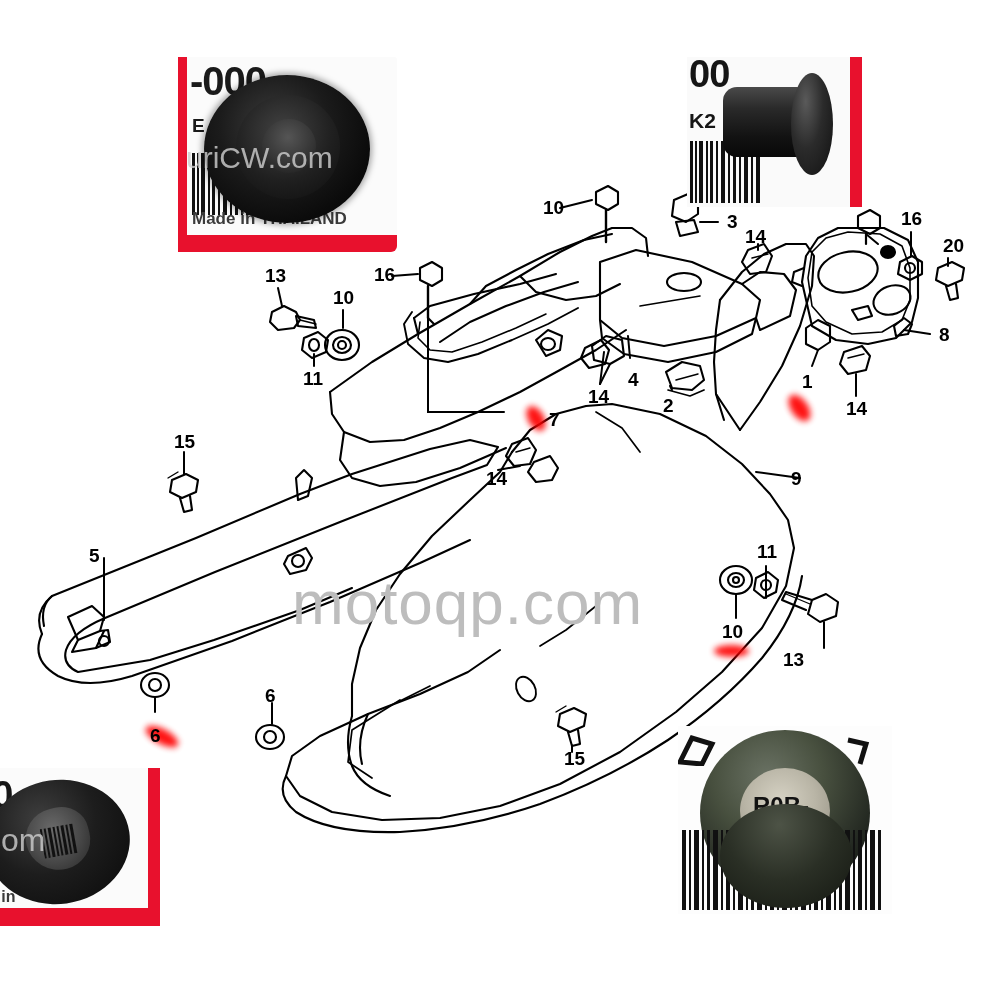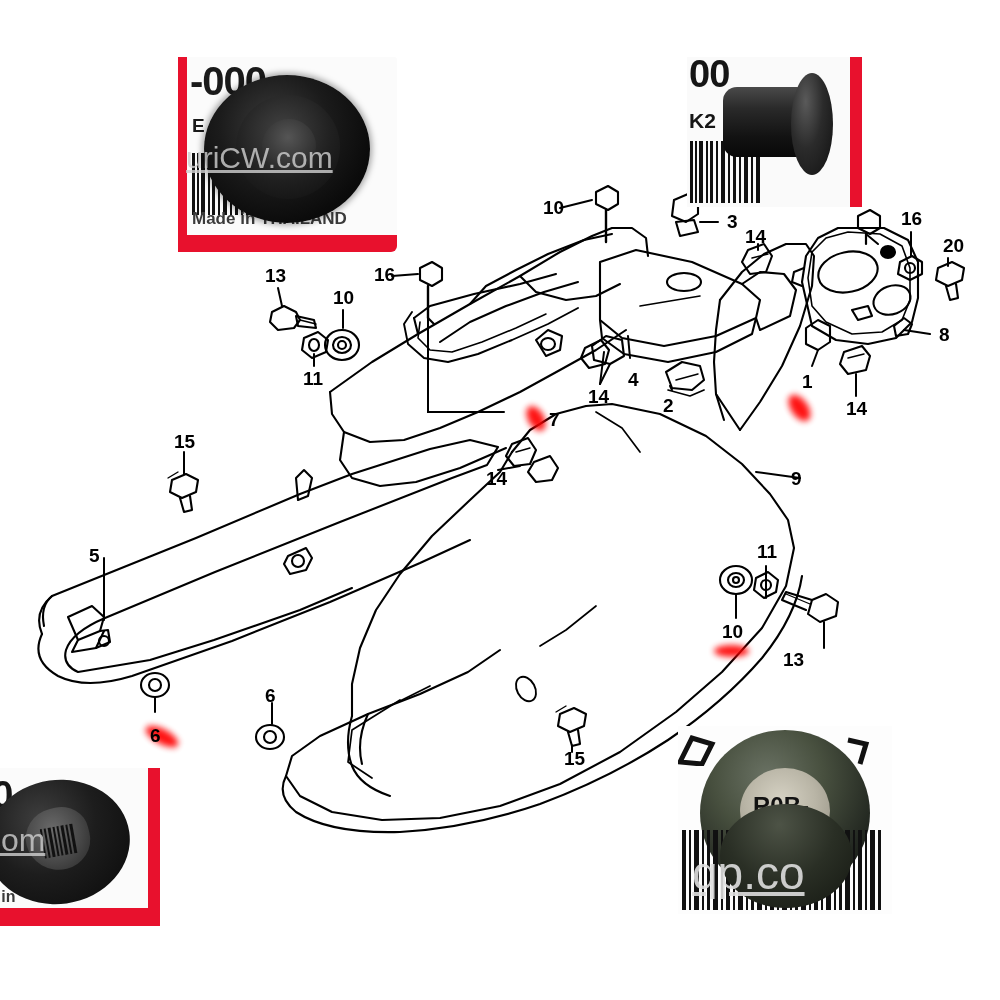--- a/index.html
+++ b/index.html
@@ -28,21 +28,21 @@
   .inset{position:absolute;overflow:hidden;background:#ffffff;}
   .card{position:absolute;background:#f4f4f4;}
   .redbar{position:absolute;background:#e8112d;}
   .barcode{position:absolute;overflow:hidden;}
   .bc{position:absolute;top:0;background:#111;height:100%;}
   .lbltext{position:absolute;color:#111;font-family:"Liberation Sans",sans-serif;
            font-weight:700;white-space:nowrap;}
   .grommet{position:absolute;border-radius:50%;}
   .iwm{position:absolute;color:rgba(205,205,205,.82);font-weight:400;
        font-family:"Liberation Sans",sans-serif;white-space:nowrap;
-       user-select:none;text-decoration:underline;}
+       user-select:none;}
 </style>
 </head>
 <body>
 
 <div id="stage">
 
   <svg id="diagram" viewBox="0 0 1000 1000">
     <g fill="none" stroke="#000" stroke-width="2.1" stroke-linejoin="round" stroke-linecap="round">
 
       <path d="M42 634 Q33 612 52 596 L196 538 L300 494 L352 474
@@ -240,20 +240,21 @@
       <line x1="184" y1="452" x2="184" y2="474"></line>
       <line x1="155" y1="697" x2="155" y2="712"></line>
       <line x1="272" y1="703" x2="272" y2="724"></line>
       <line x1="572" y1="746" x2="572" y2="752"></line>
       <line x1="736" y1="594" x2="736" y2="618"></line>
       <line x1="766" y1="598" x2="766" y2="566"></line>
       <line x1="824" y1="622" x2="824" y2="648"></line>
     </g>
   </svg>
 
+  <div class="wm" id="wm-main">motoqp.com</div>
 
   <div class="blob" style="left:528px;top:405px;width:16px;height:27px;transform:rotate(-30deg);"></div>
   <div class="blob" style="left:791px;top:393px;width:17px;height:30px;transform:rotate(-35deg);"></div>
   <div class="blob" style="left:714px;top:645px;width:35px;height:12px;"></div>
   <div class="blob" style="left:144px;top:729px;width:36px;height:15px;transform:rotate(28deg);"></div>
 
   <div class="callout" style="left:802px;top:372px;">1</div>
   <div class="callout" style="left:663px;top:396px;">2</div>
   <div class="callout" style="left:727px;top:212px;">3</div>
   <div class="callout" style="left:628px;top:370px;">4</div>
@@ -427,16 +428,15 @@
       <div class="bc" style="left:167px;width:5px"></div>
         <div class="bc" style="left:175px;width:2px"></div>
       <div class="bc" style="left:180px;width:4px"></div>
         <div class="bc" style="left:187px;width:2px"></div>
       <div class="bc" style="left:192px;width:5px"></div>
         <div class="bc" style="left:200px;width:3px"></div>
     </div>
 
     <div style="position:absolute;left:42px;top:78px;width:132px;height:104px;border-radius:50%;
                 background:radial-gradient(circle at 45% 20%,#4d5346 0%,#2a2f25 50%,#141711 100%);"></div>
-    <div class="iwm" style="left:14px;top:120px;font-size:46px;color:rgba(222,222,222,.9);">qp.co</div>
   </div>
 
 </div>
 
 </body></html>

